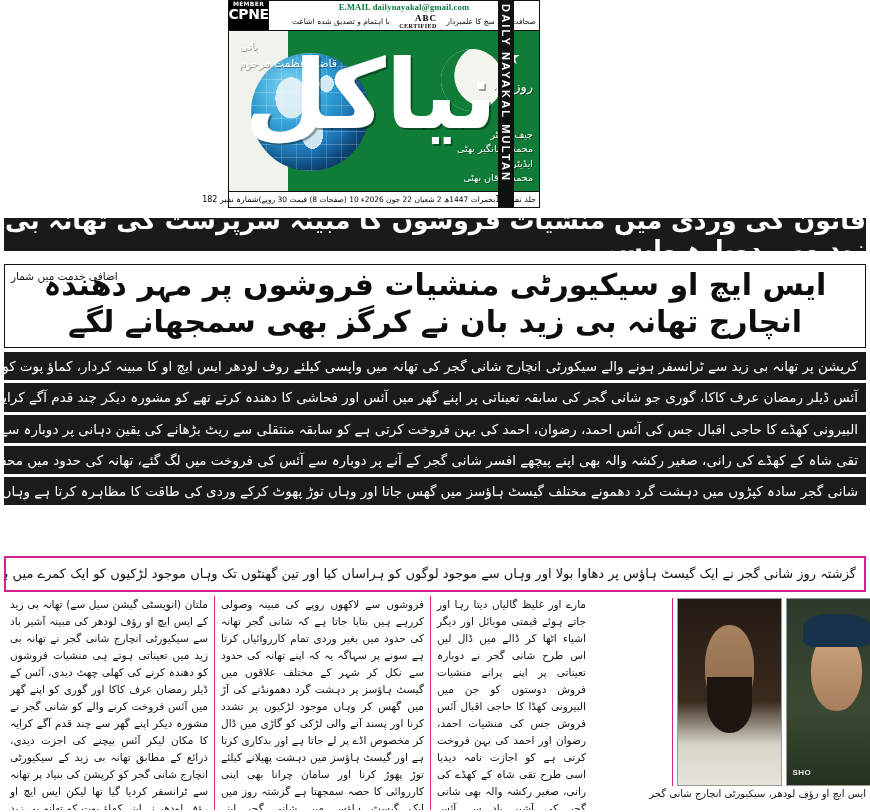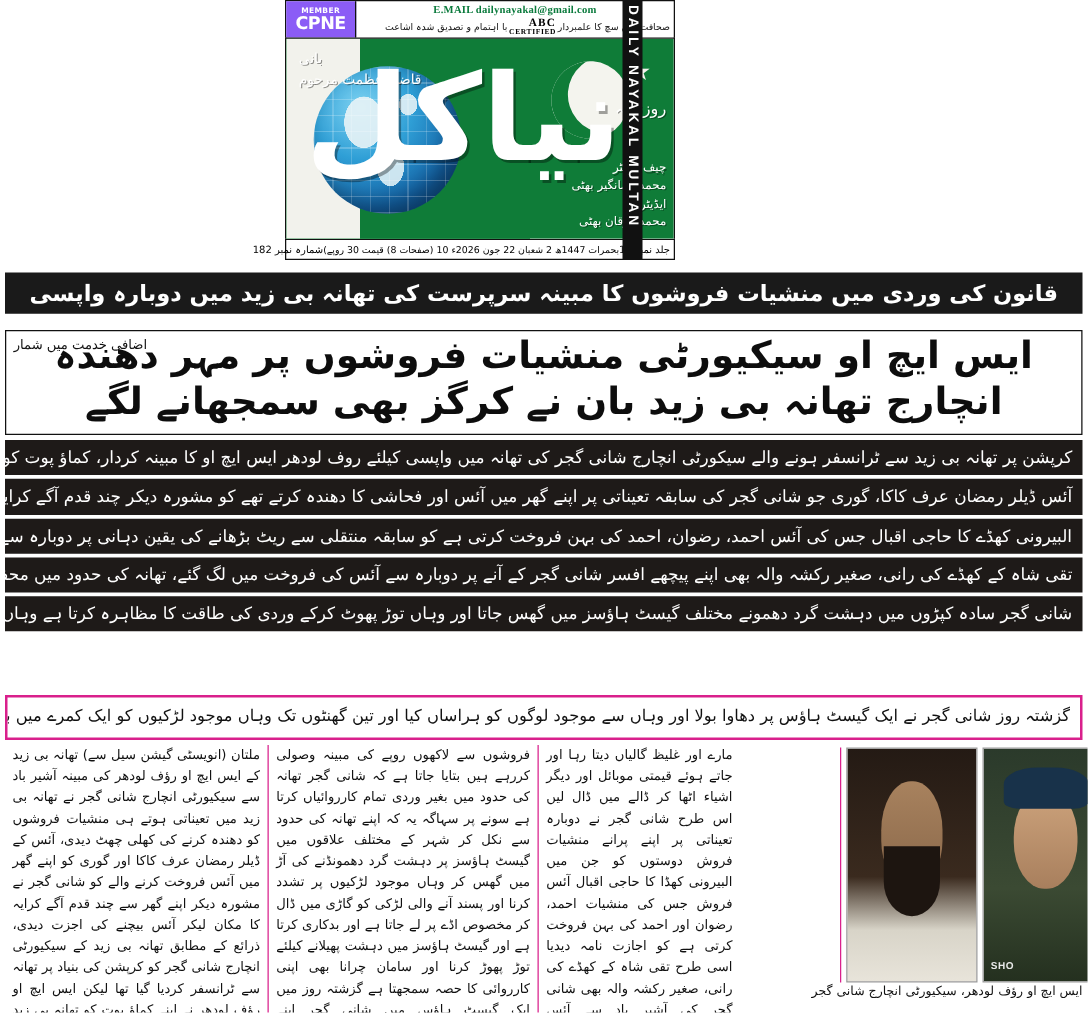--- a/index.html
+++ b/index.html
@@ -26,25 +26,25 @@
   .masthead-topbar {
     height: 30px;
     border: 1px solid #111;
     border-bottom: none;
     display: flex;
     align-items: stretch;
     background: #fff;
     position: relative;
   }
   .cpne-badge {
-    width: 56px;
-    background: #8b5cf6;
+    width: 40px;
+    background: #000000;
     color: #fff;
     display: flex; flex-direction: column;
-    align-items: center; justify-content: center;
+    align-items: center; justify-content: flex-start;
     line-height: 1;
     border-right: 1px solid #111;
   }
   .cpne-badge .m { font-size: 6px; font-weight: bold; letter-spacing: .3px; }
   .cpne-badge .c { font-size: 14px; font-weight: bold; letter-spacing: -.4px; }
   .topbar-mid { flex: 1; position: relative; }
   .email-line {
     position: absolute; left: 0; right: 0; top: 1px;
     text-align: center;
     font-size: 8.5px; font-weight: bold; color: #0a7a3c;
@@ -181,21 +181,21 @@
 
   
   .banner {
     position:absolute;
     left: 4px; top: 218px;
     width: 862px; height: 33px;
     background: #1a1a1a;
     color:#fff;
     display:flex; align-items:center; justify-content:center;
     direction: rtl;
-    font-size: 18px;
+    font-size: 25px;
     font-weight: bold;
     letter-spacing: .3px;
     font-family:"DejaVu Sans", sans-serif;
   }
 
   
   .display-head {
     position:absolute;
     left: 4px; top: 264px;
     width: 862px; height: 84px;

